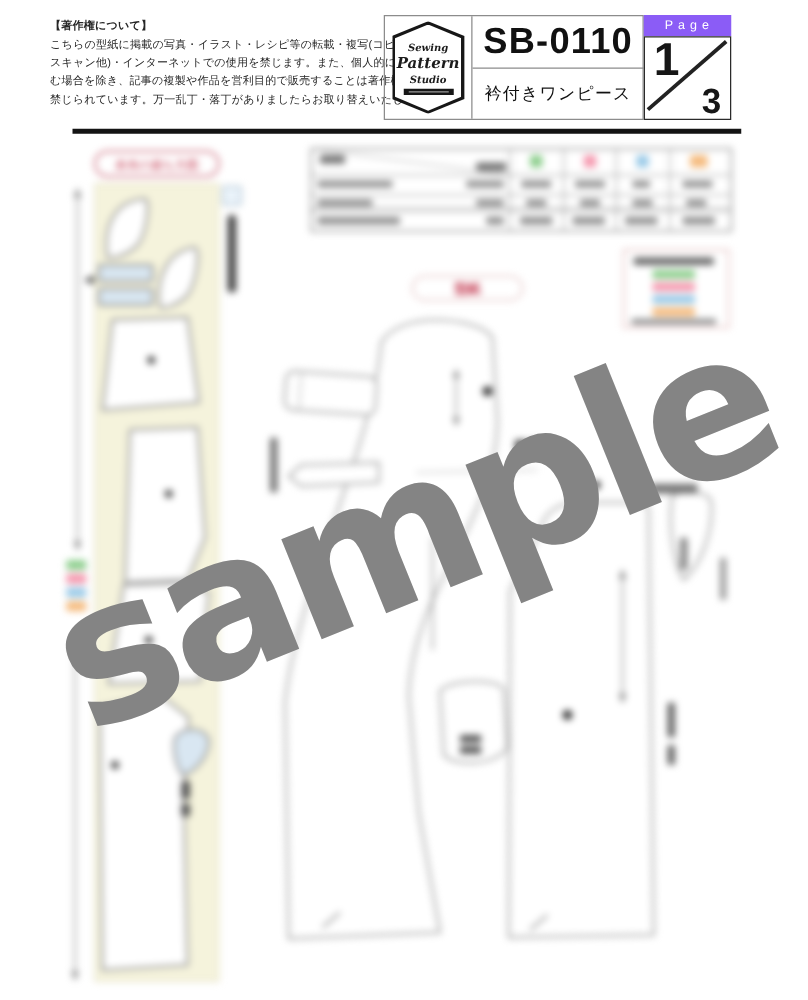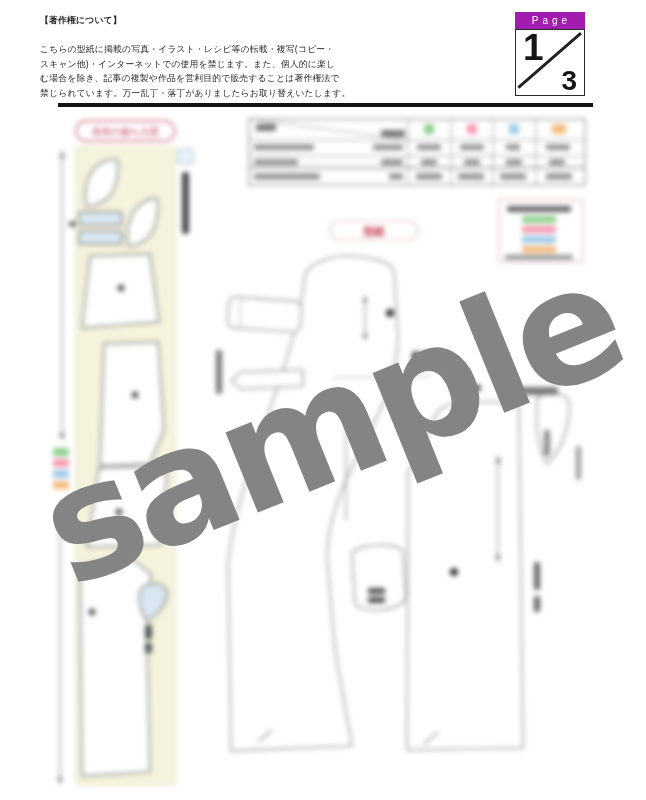--- a/index.html
+++ b/index.html
@@ -4,21 +4,21 @@
 <style>
   html,body{margin:0;padding:0;background:#fff;}
   #page{position:relative;width:646px;height:800px;background:#ffffff;overflow:hidden;
         font-family:"Liberation Sans",sans-serif;color:#1c1c1c;}
 
   
   #header{position:absolute;left:0;top:0;width:646px;height:112px;z-index:3;background:#fff;}
 
   .copyright{position:absolute;left:40px;top:13px;width:268px;font-size:8.8px;line-height:14.4px;
              color:#262626;letter-spacing:.2px;}
-  .copyright .c-title{font-weight:bold;margin-bottom:15px;}
+  .copyright .c-title{font-weight:bold;margin-bottom:1px;}
   .copyright .c-line{white-space:nowrap;}
 
   .hdr-box{position:absolute;left:307px;top:12px;width:208px;height:84px;border:1px solid #8c8c8c;box-sizing:border-box;}
   .logo-cell{position:absolute;left:0;top:0;width:70px;height:82px;border-right:1px solid #8c8c8c;box-sizing:border-box;
              display:flex;align-items:center;justify-content:center;}
   .badge-outer{width:58px;height:74px;background:#171717;
       clip-path:polygon(50% 0%,100% 16%,100% 84%,50% 100%,0% 84%,0% 16%);position:relative;}
   .badge-inner{position:absolute;left:2.5px;top:2.5px;right:2.5px;bottom:2.5px;background:#ffffff;
       clip-path:polygon(50% 0%,100% 16%,100% 84%,50% 100%,0% 84%,0% 16%);
       display:flex;flex-direction:column;align-items:center;justify-content:center;gap:1px;}
@@ -29,21 +29,21 @@
   .badge-bar:after{content:"";position:absolute;left:4px;right:4px;top:2px;height:1px;background:#9a9a9a;}
 
   .num-cell{position:absolute;left:70px;top:0;width:137px;height:42px;border-bottom:1px solid #8c8c8c;box-sizing:border-box;
             display:flex;align-items:center;justify-content:center;}
   .num-cell span{font-size:29px;font-weight:bold;letter-spacing:1px;color:#111;}
   .name-cell{position:absolute;left:70px;top:42px;width:137px;height:40px;
              display:flex;align-items:center;justify-content:center;}
   .name-cell span{font-size:13.5px;letter-spacing:1px;color:#111;}
 
   .page-ind{position:absolute;left:515px;top:12px;width:70px;height:84px;}
-  .page-bar{position:absolute;left:0;top:0;width:70px;height:17px;background:#a21caf;color:#fff;
+  .page-bar{position:absolute;left:0;top:0;width:70px;height:17px;background:#8b5cf6;color:#fff;
             font-size:10px;letter-spacing:4px;display:flex;align-items:center;justify-content:center;padding-left:3px;box-sizing:border-box;}
   .page-box{position:absolute;left:0;top:17px;width:70px;height:67px;border:1.5px solid #2a2a2a;box-sizing:border-box;background:#fff;overflow:hidden;}
   .page-cur{position:absolute;left:7px;top:-3px;font-size:37px;font-weight:bold;color:#161616;}
   .page-tot{position:absolute;right:7px;bottom:-2px;font-size:28px;font-weight:bold;color:#161616;}
   .page-slash{position:absolute;left:-8px;top:29px;width:83px;height:2.6px;background:#222;transform:rotate(-41deg);}
 
   .black-rule{position:absolute;left:58px;top:103px;width:535px;height:3.6px;background:#141414;}
 
   
   #blurwrap{position:absolute;left:0;top:0;width:646px;height:800px;z-index:1;filter:blur(2.8px);}
@@ -204,20 +204,38 @@
   <div id="header">
 
     <div class="copyright">
       <div class="c-title">【著作権について】</div>
       <div class="c-line">こちらの型紙に掲載の写真・イラスト・レシピ等の転載・複写(コピー・</div>
       <div class="c-line">スキャン他)・インターネットでの使用を禁じます。また、個人的に楽し</div>
       <div class="c-line">む場合を除き、記事の複製や作品を営利目的で販売することは著作権法で</div>
       <div class="c-line">禁じられています。万一乱丁・落丁がありましたらお取り替えいたします。</div>
     </div>
 
+    <div class="hdr-box">
+      <div class="logo-cell">
+        <div class="badge-outer">
+          <div class="badge-inner">
+            <span class="w1">Sewing</span>
+            <span class="w2">Pattern</span>
+            <span class="w3">Studio</span>
+            <span class="badge-bar"></span>
+          </div>
+        </div>
+      </div>
+      <div class="num-cell">
+        <span>SB-0110</span>
+      </div>
+      <div class="name-cell">
+        <span>衿付きワンピース</span>
+      </div>
+    </div>
 
     <div class="page-ind">
       <div class="page-bar">Page</div>
       <div class="page-box">
         <span class="page-cur">1</span>
         <span class="page-slash"></span>
         <span class="page-tot">3</span>
       </div>
     </div>
 

